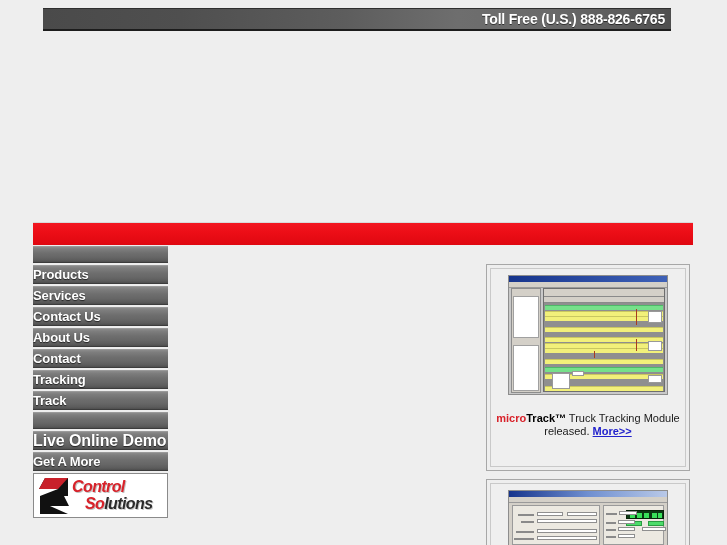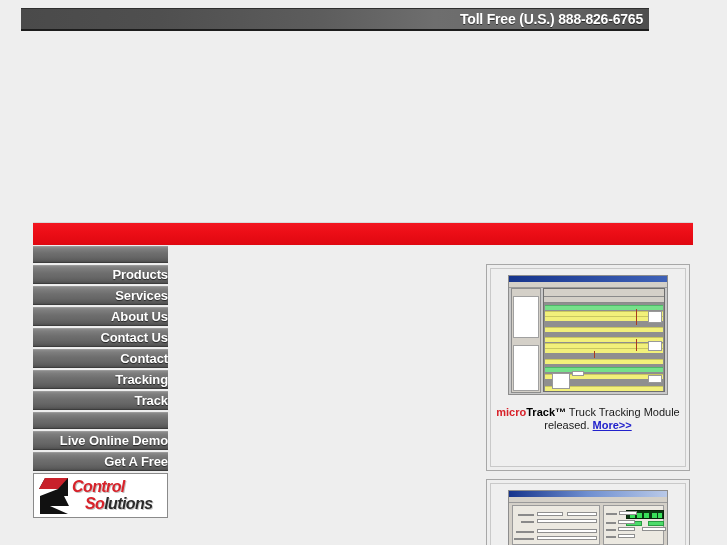--- a/index.html
+++ b/index.html
@@ -15,21 +15,21 @@
   #page {
     position: relative;
     width: 727px;
     height: 545px;
     background: #eeeeee;
   }
 
   
   .topbar {
     position: absolute;
-    left: 21px;
+    left: 43px;
     top: 8px;
     width: 628px;
     height: 23px;
     background: linear-gradient(to right,
         #4a4a4a 0%, #4f4f4f 22%, #5d5d5d 48%,
         #6e6e6e 66%, #6a6a6a 80%, #5c5c5c 92%, #4e4e4e 100%);
     border-top: 1px solid #2f2f2f;
     border-bottom: 2px solid #1c1c1c;
     box-sizing: border-box;
     text-decoration: underline;
@@ -77,38 +77,38 @@
   .nav-btn {
     position: relative;
     height: 19px;
     margin-bottom: 2px;
     background: linear-gradient(to bottom,
         #8b8b8b 0%, #7d7d7d 14%, #6e6e6e 42%,
         #676767 66%, #5c5c5c 88%, #4e4e4e 100%);
     border-top: 1px solid #9a9a9a;
     border-bottom: 1px solid #3c3c3c;
     box-sizing: border-box;
-    text-align: right;
+    text-align: left;
     cursor: pointer;
     overflow: hidden;
   }
   .nav-btn span {
     display: block;
     color: #ffffff;
     font-size: 13px;
     font-weight: bold;
     line-height: 17px;
     letter-spacing: -0.1px;
     text-shadow: 0 1px 1px rgba(0,0,0,0.65);
     white-space: nowrap;
   }
   .nav-btn.spacer {
     height: 17px;
   }
-  .nav-btn.wide span { font-size: 13px; }
+  .nav-btn.wide span { font-size: 16px; }
 
   
   .logo-box {
     position: relative;
     margin-top: 2px;
     height: 45px;
     background: #ffffff;
     border: 1px solid #8a8a8a;
     box-sizing: border-box;
     overflow: hidden;
@@ -258,21 +258,21 @@
     position:absolute; left:22px; top:4px; width:38px; height:9px;
     background:#0c3a14; border:1px solid #062208; box-sizing:border-box;
   }
   .t2-led-seg { position:absolute; top:2px; height:5px; background:#39e05a; }
   .t2-grn {
     position:absolute; background:#4ddc6a; border:1px solid #2a9c42; box-sizing:border-box;
   }
 
   
   .caption {
-    margin-top: 7px;
+    margin-top: 13px;
     text-align: center;
     font-size: 11px;
     color: #1a1a1a;
     line-height: 13px;
   }
   .cap-micro { color: #d8222a; font-weight: bold; }
   .cap-track { color: #000000; font-weight: bold; }
   .cap-more {
     color: #2222cc;
     font-weight: bold;
@@ -297,42 +297,42 @@
 
     <div class="nav-btn spacer"></div>
 
     <div class="nav-btn">
       <span>Products</span>
     </div>
     <div class="nav-btn">
       <span>Services</span>
     </div>
     <div class="nav-btn">
+      <span>Contact Us</span>
+    </div>
+    <div class="nav-btn">
       <span>About Us</span>
-    </div>
-    <div class="nav-btn">
-      <span>Contact Us</span>
     </div>
     <div class="nav-btn">
       <span>Contact</span>
     </div>
     <div class="nav-btn">
       <span>Tracking</span>
     </div>
     <div class="nav-btn">
       <span>Track</span>
     </div>
 
     <div class="nav-btn spacer"></div>
 
     <div class="nav-btn wide">
       <span>Live Online Demo</span>
     </div>
     <div class="nav-btn">
-      <span>Get A Free</span>
+      <span>Get A More</span>
     </div>
 
     <div class="logo-box">
       <svg class="logo-bolt" viewBox="0 0 36 39">
         <polygon points="30,1 7,1 1,12 20,12 2,19 30,19" fill="#111111"></polygon>
         <polygon points="30,1 7,1 1,12 20,12" fill="#c8202a"></polygon>
         <polygon points="2,19 26,19 31,29 12,29 30,37 2,37" fill="#111111"></polygon>
       </svg>
       <div class="logo-text">
         <div class="logo-line1">

